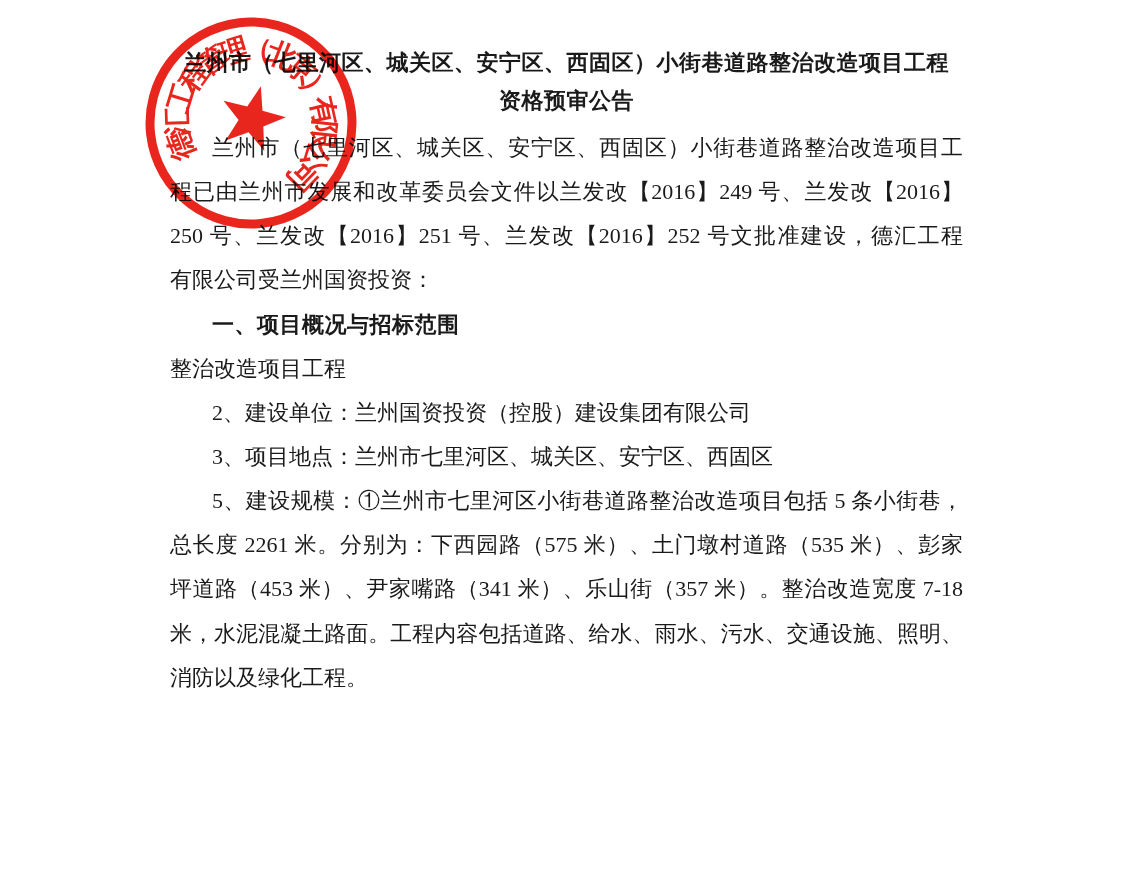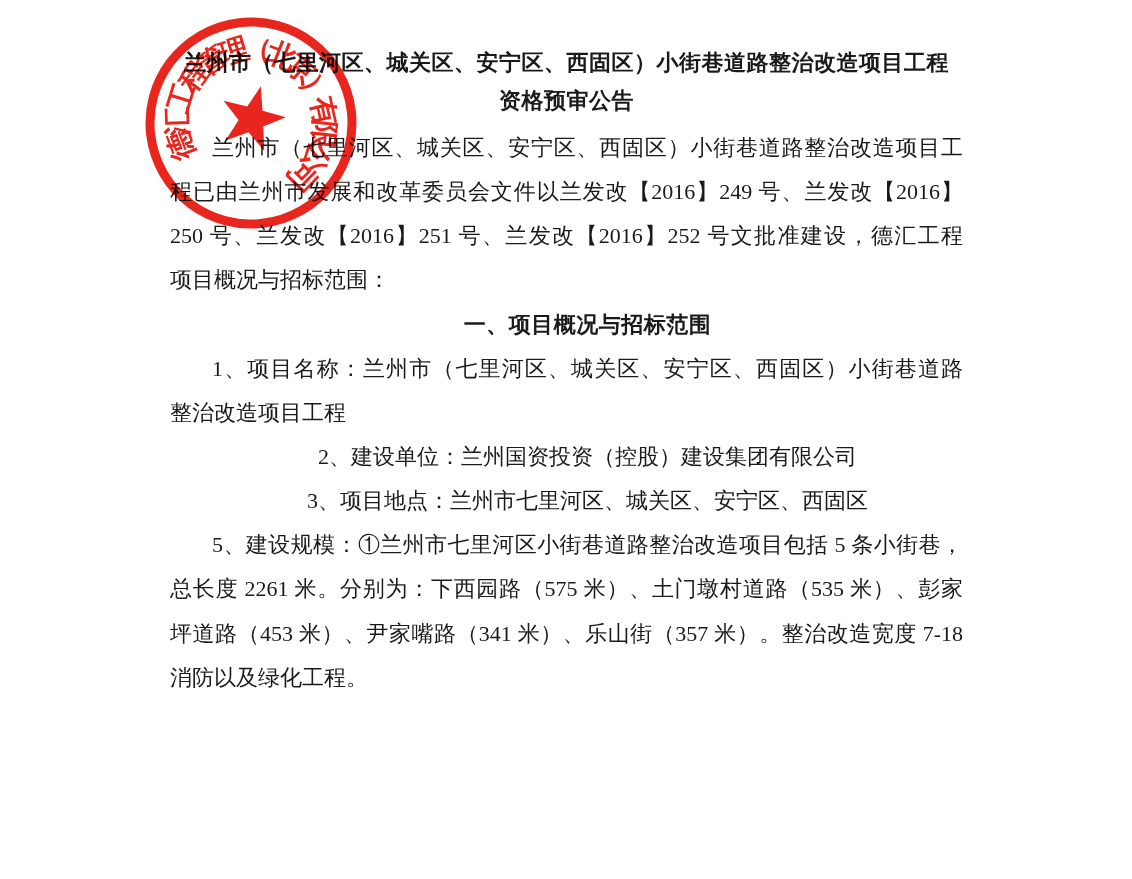--- a/index.html
+++ b/index.html
@@ -10,21 +10,21 @@
     color:#1a1a1a;
   }
   .title-block { position:absolute; left:170px; top:44px; width:793px; }
   .title-line {
     font-size:22px; font-weight:700; line-height:38px;
     text-align:center; white-space:nowrap; letter-spacing:0.5px;
   }
   .body-block { position:absolute; left:170px; top:126px; width:793px; font-size:22px; }
   .ln { height:44.15px; line-height:44.15px; overflow:visible; }
   .ln.j { text-align:justify; text-align-last:justify; text-justify:inter-character; }
-  .ln.indent { text-indent:42px;text-align:center; }
+  .ln.indent { text-indent:42px; }
   .ln.bold { font-weight:700; letter-spacing:0.5px; }
   .stamp {
     position:absolute; left:136px; top:8px;
     mix-blend-mode:multiply; opacity:0.93;
     pointer-events:none;
   }
 </style>
 </head>
 <body>
 
@@ -32,29 +32,29 @@
 
   <div class="title-block">
     <div class="title-line">兰州市（七里河区、城关区、安宁区、西固区）小街巷道路整治改造项目工程</div>
     <div class="title-line">资格预审公告</div>
   </div>
 
   <div class="body-block">
     <div class="ln j indent">兰州市（七里河区、城关区、安宁区、西固区）小街巷道路整治改造项目工</div>
     <div class="ln j">程已由兰州市发展和改革委员会文件以兰发改【2016】249 号、兰发改【2016】</div>
     <div class="ln j">250 号、兰发改【2016】251 号、兰发改【2016】252 号文批准建设，德汇工程</div>
-    <div class="ln">项目概况与招标范围：</div>
+    <div class="ln">有限公司受兰州国资投资：</div>
     <div class="ln bold indent">一、项目概况与招标范围</div>
-    <div class="ln j indent">1、项目名称：兰州市（七里河区、城关区、安宁区、西固区）小街巷道路</div>
     <div class="ln">整治改造项目工程</div>
     <div class="ln indent">2、建设单位：兰州国资投资（控股）建设集团有限公司</div>
     <div class="ln indent">3、项目地点：兰州市七里河区、城关区、安宁区、西固区</div>
     <div class="ln j indent">5、建设规模：①兰州市七里河区小街巷道路整治改造项目包括 5 条小街巷，</div>
     <div class="ln j">总长度 2261 米。分别为：下西园路（575 米）、土门墩村道路（535 米）、彭家</div>
     <div class="ln j">坪道路（453 米）、尹家嘴路（341 米）、乐山街（357 米）。整治改造宽度 7-18</div>
+    <div class="ln j">米，水泥混凝土路面。工程内容包括道路、给水、雨水、污水、交通设施、照明、</div>
     <div class="ln">消防以及绿化工程。</div>
   </div>
 
   <svg class="stamp" width="230" height="230" viewBox="0 0 230 230" aria-hidden="true">
     <g transform="rotate(15 115 115)">
       <circle cx="115" cy="115" r="101" fill="none" stroke="#e8150b" stroke-width="9"></circle>
       <polygon fill="#e8150b" points="115,77 122.9,100.1 147.3,100.5 127.8,115.2 135,138.5 115,124.5 95,138.5 102.2,115.2 82.7,100.5 107.1,100.1"></polygon>
       <defs>
         <path id="sealArc" d="M 115 179 A 64 64 0 1 1 115.01 179" fill="none"></path>
       </defs>

